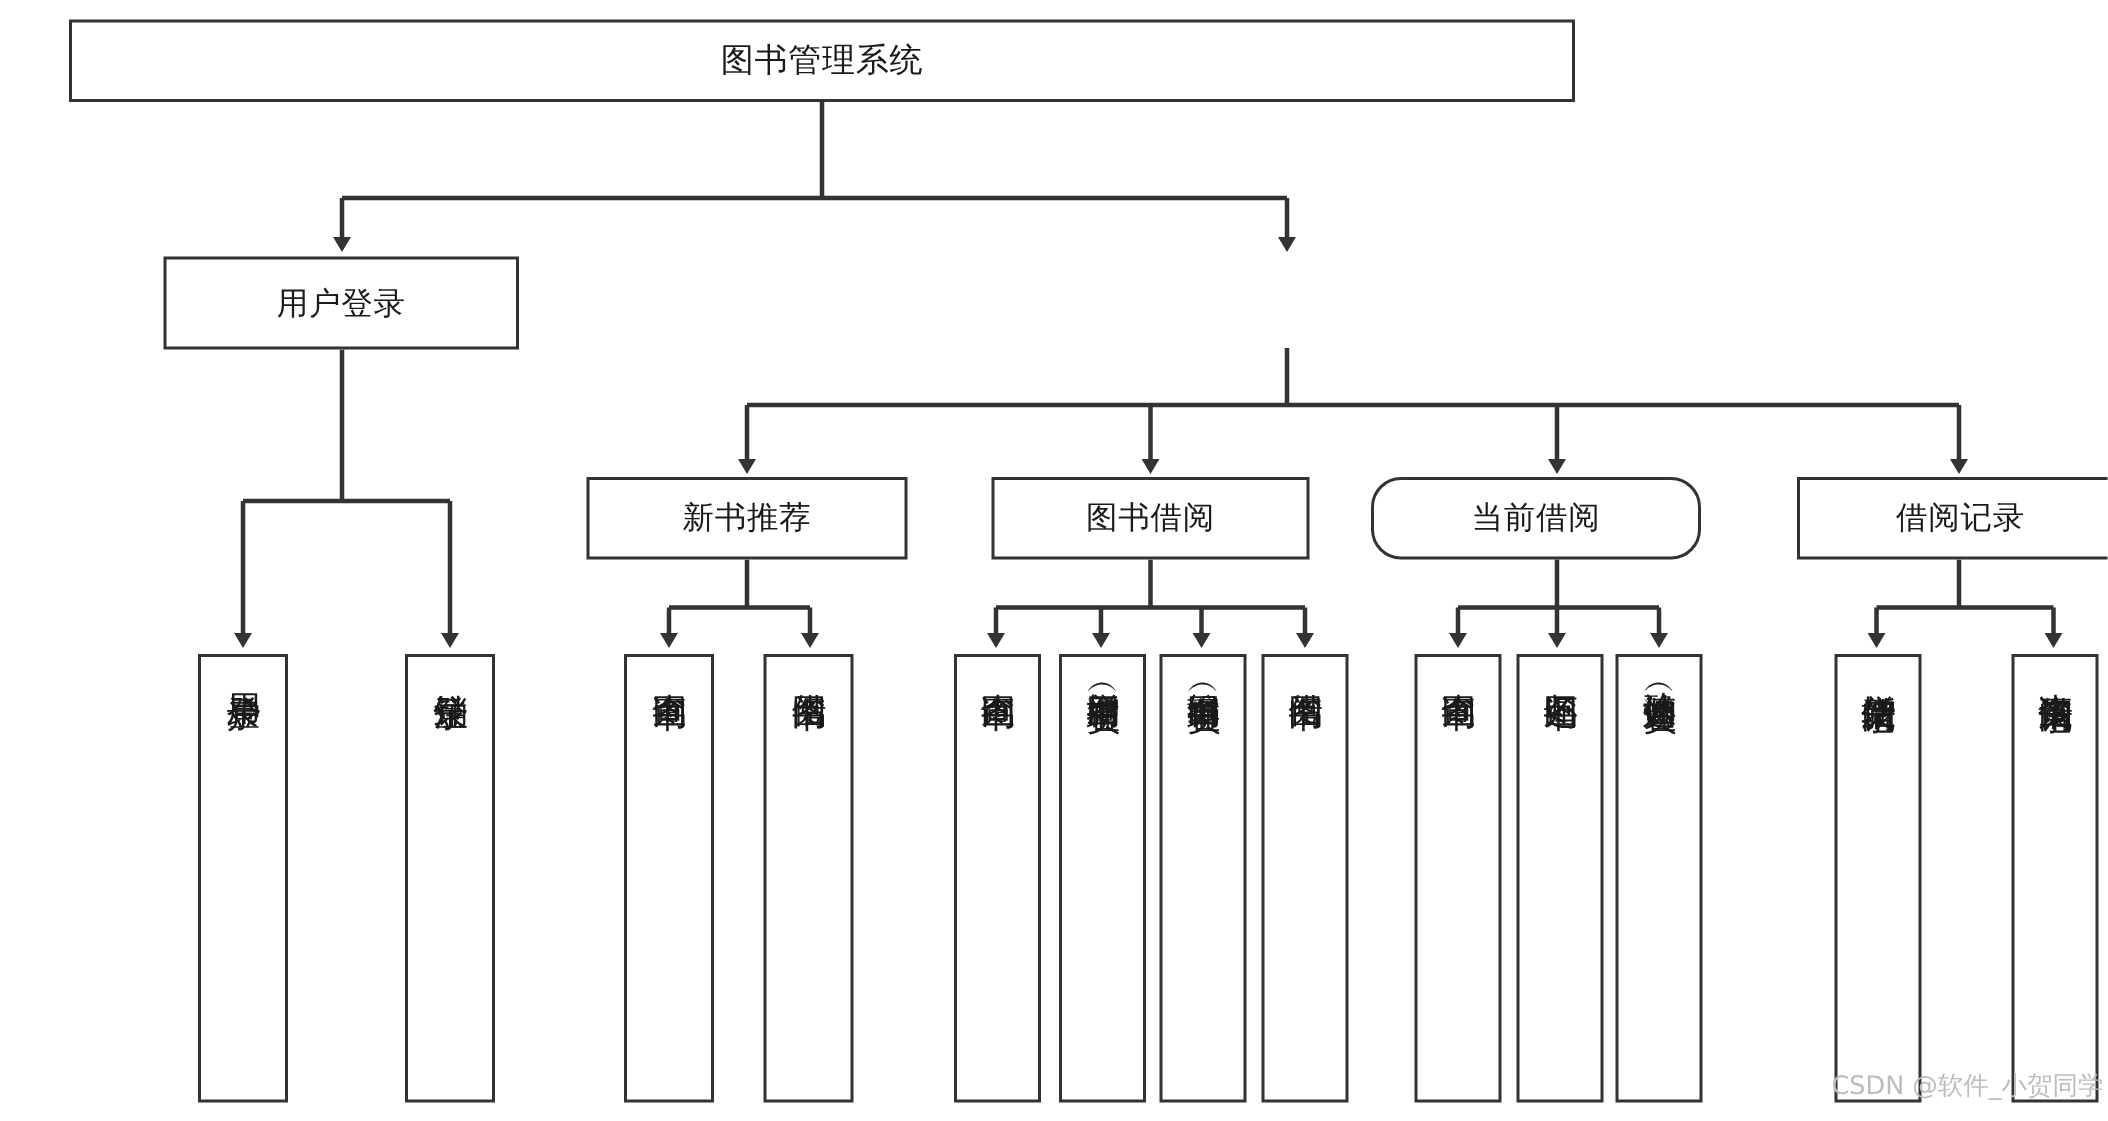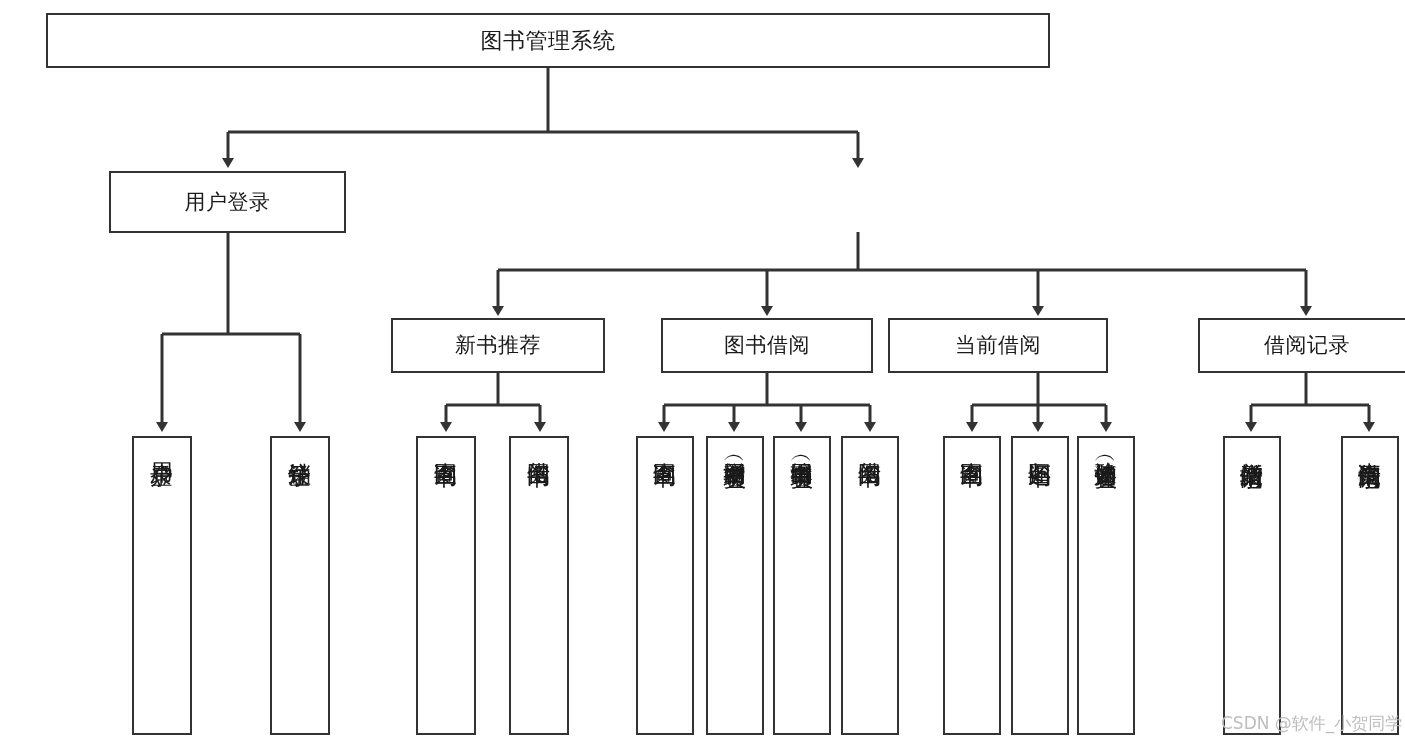--- a/index.html
+++ b/index.html
@@ -146,21 +146,21 @@
 
 
   <div class="node horizontal" style="left:633px; top:318px; width:212px; height:55px;">
     <span class="label">图书借阅</span>
   </div>
 
   <div class="node horizontal" style="left:363px; top:318px; width:214px; height:55px;">
     <span class="label">新书推荐</span>
   </div>
 
-  <div class="node horizontal" style="left:860px; top:318px; width:220px; height:55px;">
+  <div class="node horizontal" style="left:886px; top:318px; width:220px; height:55px;border-radius:20px;">
     <span class="label">当前借阅</span>
   </div>
 
   <div class="node horizontal" style="left:1170px; top:318px; width:218px; height:55px;align-items:center;">
     <span class="label">借阅记录</span>
   </div>
 
   <div class="node vertical" style="left:104px; top:436px; width:60px; height:299px;">
     <span class="label">用户登录</span>
   </div>

